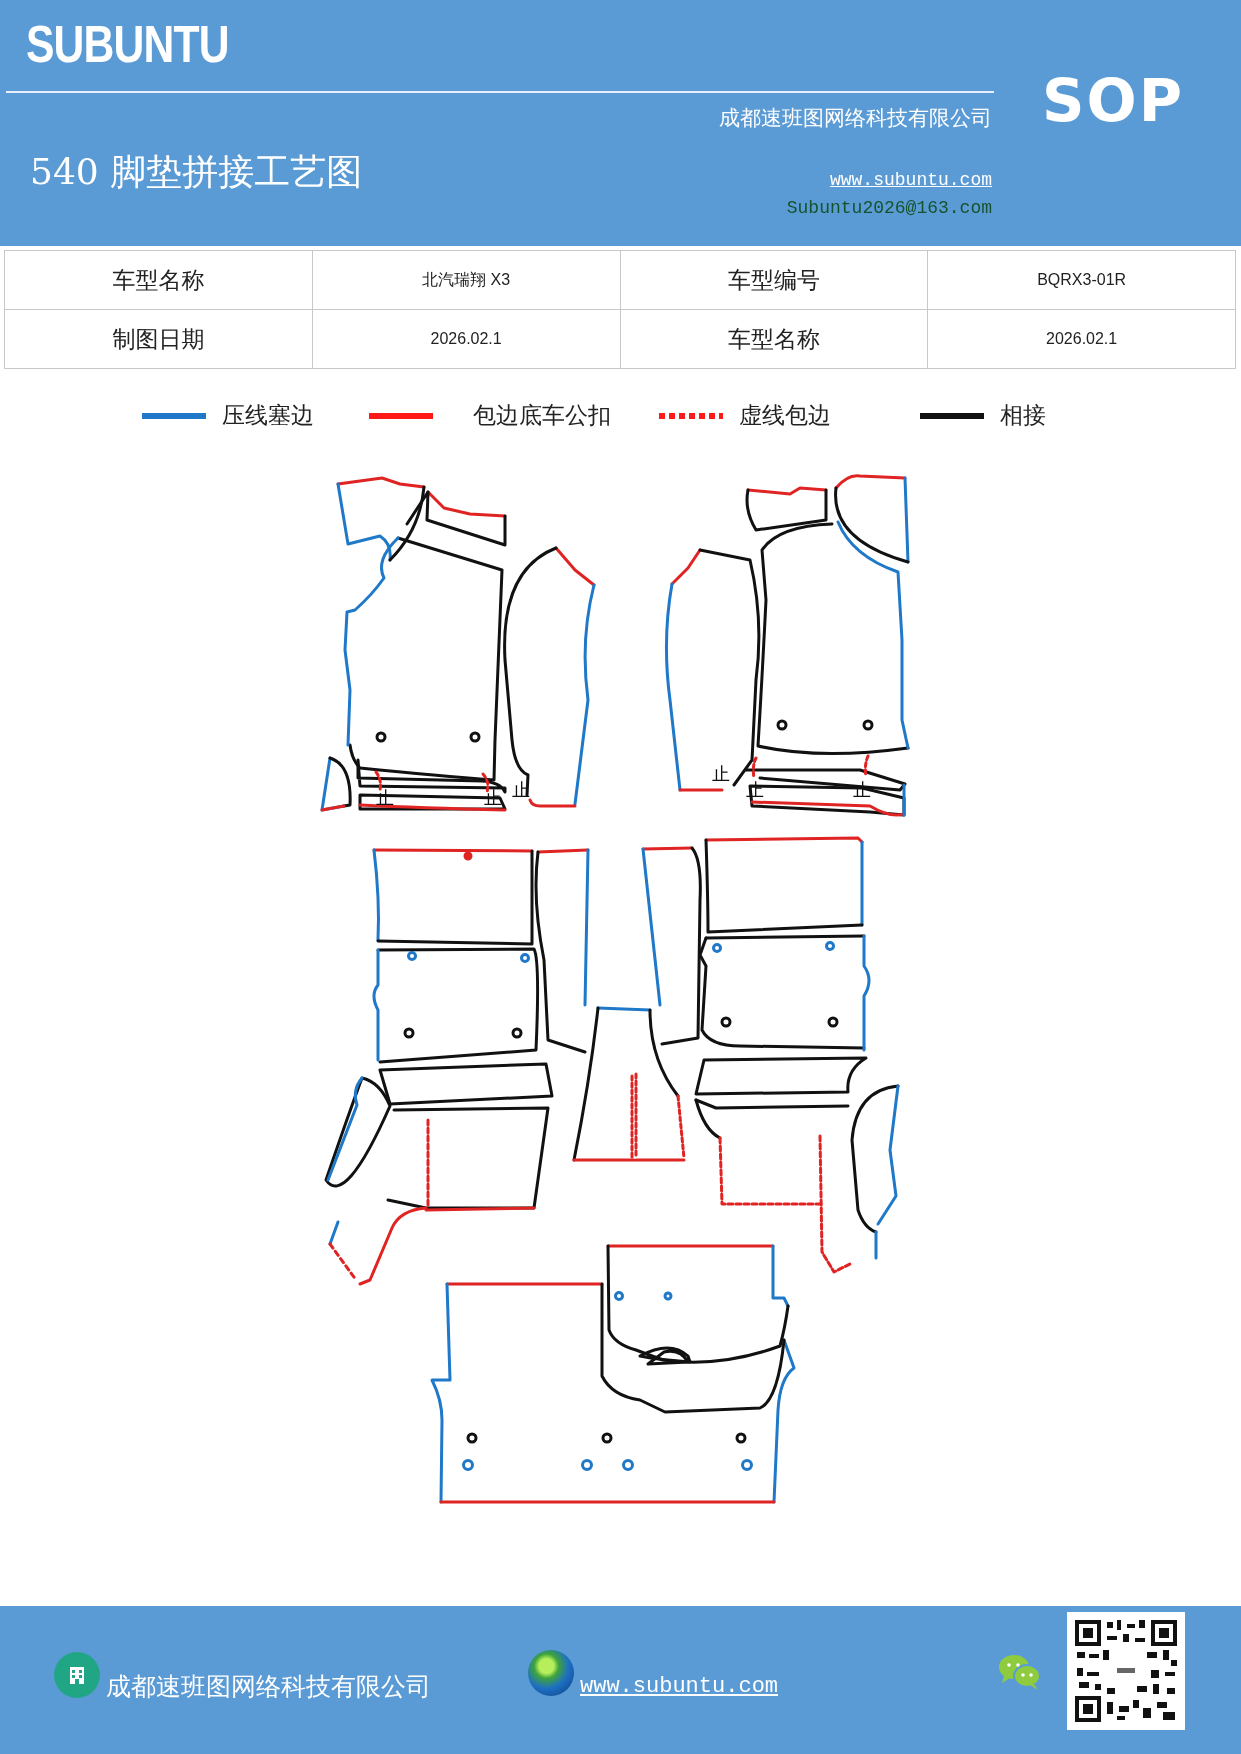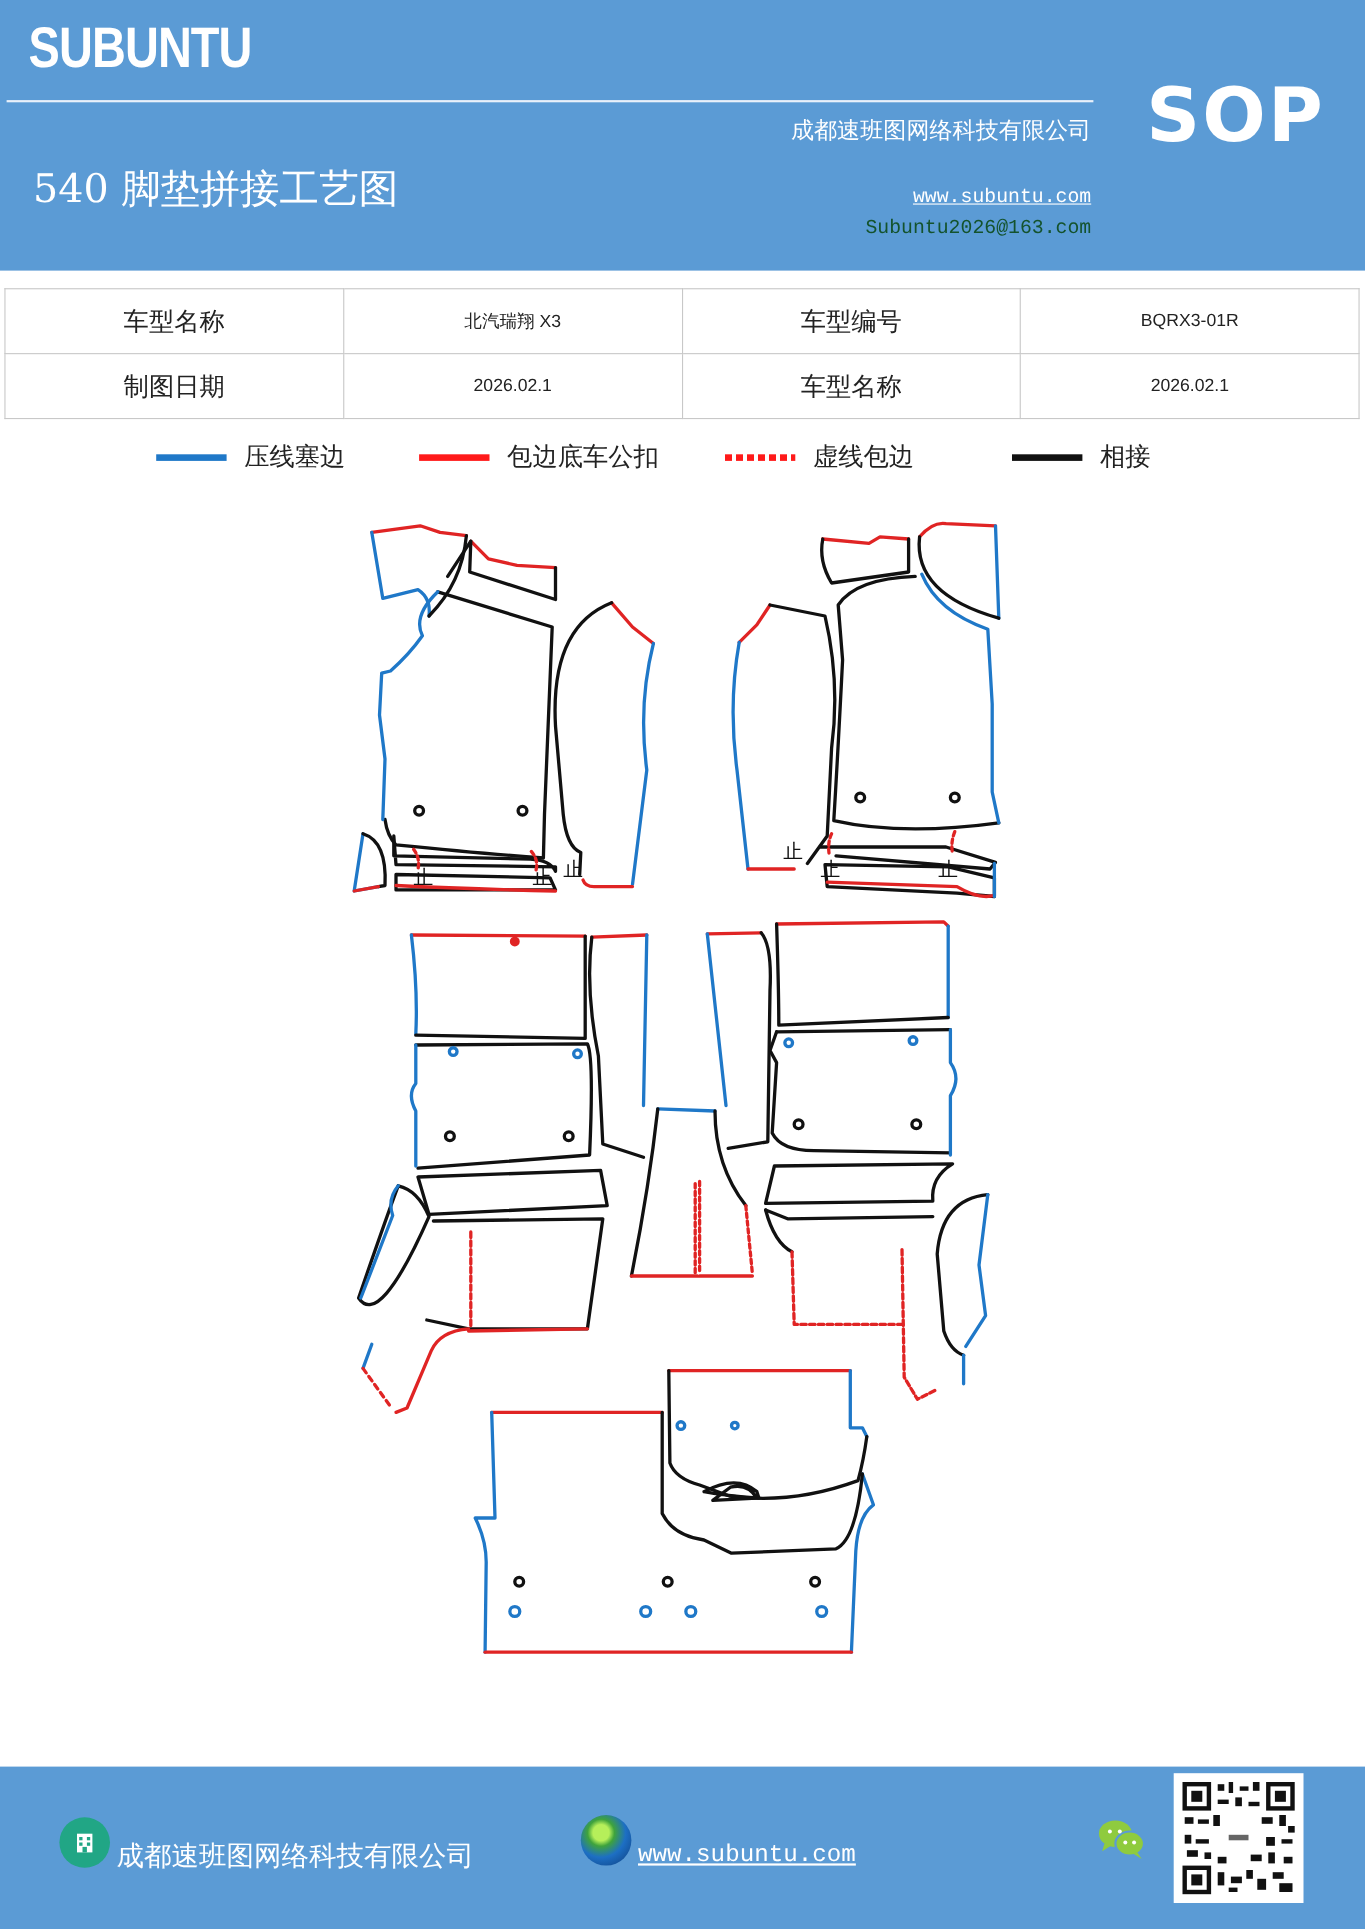--- a/index.html
+++ b/index.html
@@ -6,23 +6,23 @@
   body { width:1241px; height:1754px; position:relative; background:#ffffff; overflow:hidden;
          font-family:"DejaVu Serif", serif; }
   .header { position:absolute; left:0; top:0; width:1241px; height:246px; background:#5b9bd5; }
   .brand { position:absolute; left:26px; top:14px; color:#fff; font-family:"Liberation Sans", sans-serif;
            font-weight:bold; font-size:52px; letter-spacing:-1px; transform:scaleX(0.82); transform-origin:left top; }
   .hline { position:absolute; left:6px; top:91px; width:988px; height:2px; background:#e8f0fa; }
   .doc-title { position:absolute; left:30px; top:148px; color:#fff; font-size:36px; font-family:"DejaVu Serif", serif; }
   .company { position:absolute; right:249px; top:104px; color:#fff; font-size:21px; text-align:right; }
   .site { position:absolute; right:249px; top:170px; color:#fff; font-size:18px; font-family:"Liberation Mono", monospace; text-decoration:underline; }
   .email { position:absolute; right:249px; top:198px; color:#14532d; font-size:18px; font-family:"Liberation Mono", monospace; }
-  .sop { position:absolute; left:1042px; top:66px; color:#fff; font-family:"DejaVu Sans", sans-serif; font-weight:bold; font-size:68px; letter-spacing:2px;text-align:center; }
-
-  table.info { position:absolute; left:4px; top:262px; width:1232px; border-collapse:collapse; }
+  .sop { position:absolute; left:1042px; top:66px; color:#fff; font-family:"DejaVu Sans", sans-serif; font-weight:bold; font-size:59px; letter-spacing:2px;text-align:center; }
+
+  table.info { position:absolute; left:4px; top:250px; width:1232px; border-collapse:collapse; }
   table.info td { border:1px solid #c8c8c8; height:56px; text-align:center; font-size:22px; color:#222;
                   font-family:"DejaVu Sans", sans-serif; width:25%; }
   table.info td.lbl { font-family:"DejaVu Serif", serif; font-size:23px; }
   table.info td.val { font-size:16px; font-family:"Liberation Sans", sans-serif; }
 
   .legend { position:absolute; top:400px; left:0; width:1241px; height:40px; }
   .lg { position:absolute; top:0; display:flex; align-items:center; }
   .lg .sw { width:64px; height:6px; margin-right:16px; }
   .lg .txt { font-size:23px; color:#222; font-family:"DejaVu Serif", serif; }
 
@@ -66,21 +66,21 @@
     <td class="val">2026.02.1</td>
   </tr>
 </tbody>
   </table>
 
 <div class="legend">
   <div class="lg" style="left:142px;align-items:center;">
     <span class="sw" style="background:#1f78c8;"></span>
     <span class="txt">压线塞边</span>
   </div>
-  <div class="lg" style="left:381px;">
+  <div class="lg" style="left:369px;gap:24px;">
     <span class="sw" style="background:#ff1a1a;"></span>
     <span class="txt">包边底车公扣</span>
   </div>
   <div class="lg" style="left:659px;">
     <span class="sw" style="background:repeating-linear-gradient(90deg,#ff1a1a 0 6px,transparent 6px 10px);"></span>
     <span class="txt">虚线包边</span>
   </div>
   <div class="lg" style="left:920px;">
     <span class="sw" style="background:#111;"></span>
     <span class="txt">相接</span>

